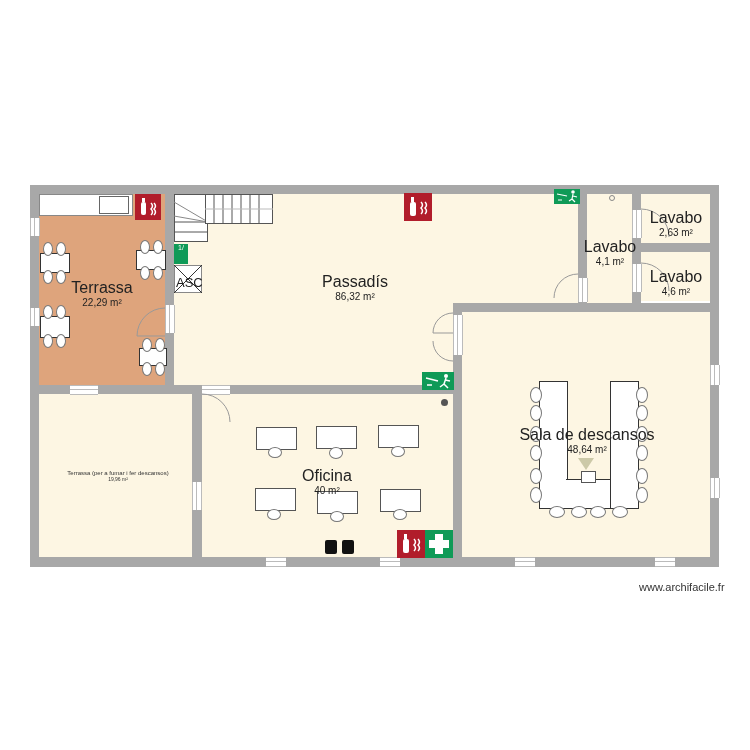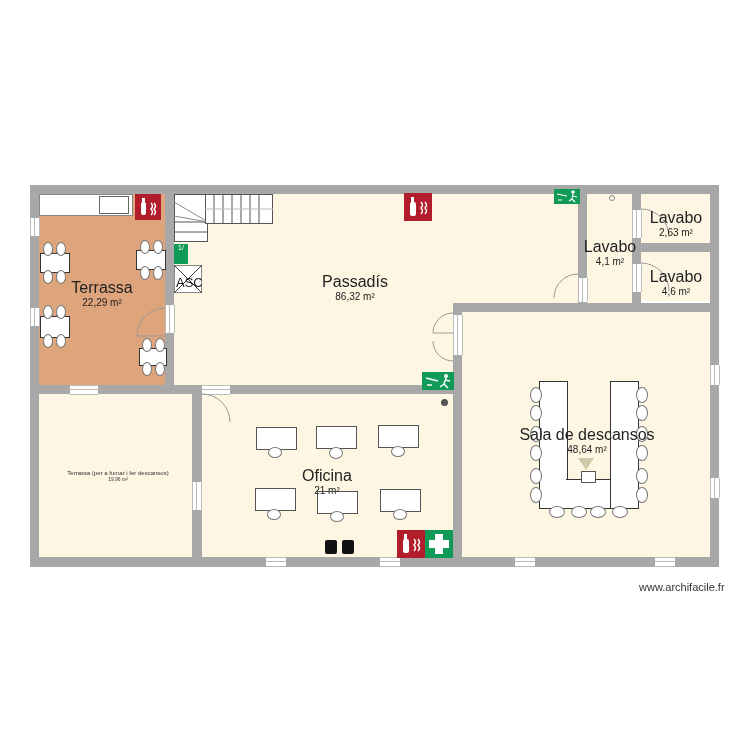--- a/index.html
+++ b/index.html
@@ -238,17 +238,17 @@
       <path d="M21 9 q3 3 0 6 q3 3 0 6" stroke="#fff" fill="none" stroke-width="1.5"></path>
     </svg>
   <div class="abs sign-green" style="left:425px;top:530px;width:28px;height:28px;"></div>
   <svg class="abs" style="left:425px;top:530px;" width="28" height="28">
       <rect x="10" y="4" width="8" height="20" fill="#fff"></rect>
       <rect x="4" y="10" width="20" height="8" fill="#fff"></rect>
     </svg>
 
   <div class="label" style="left:327px;top:467px;">
     <span class="nm">Oficina</span>
-    <span class="ar">21 m²</span>
+    <span class="ar">40 m²</span>
   </div>
 
   <div class="watermark" style="left:639px;top:581px;">www.archifacile.fr</div>
 </div>
 
 </body></html>

